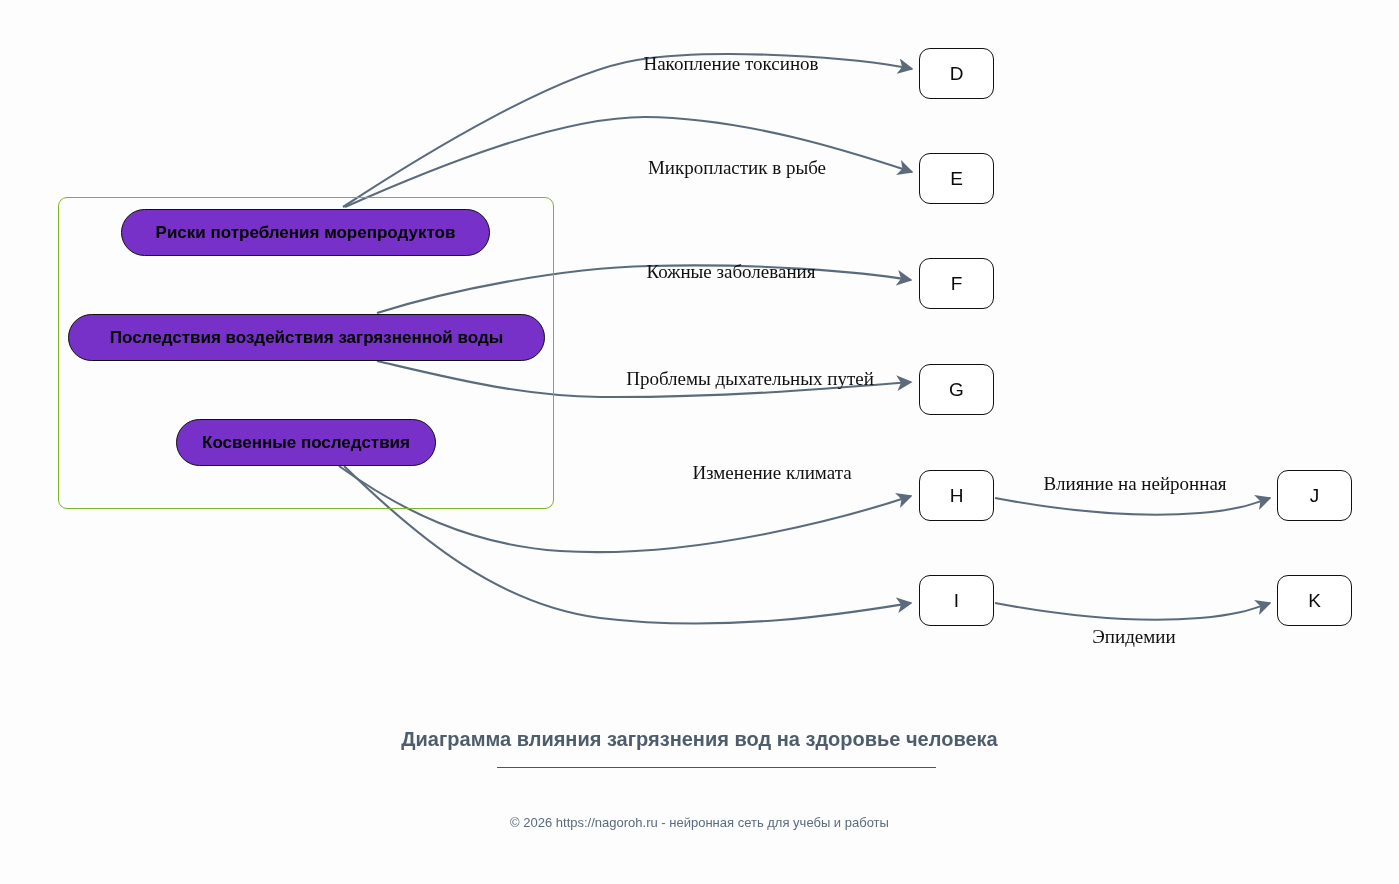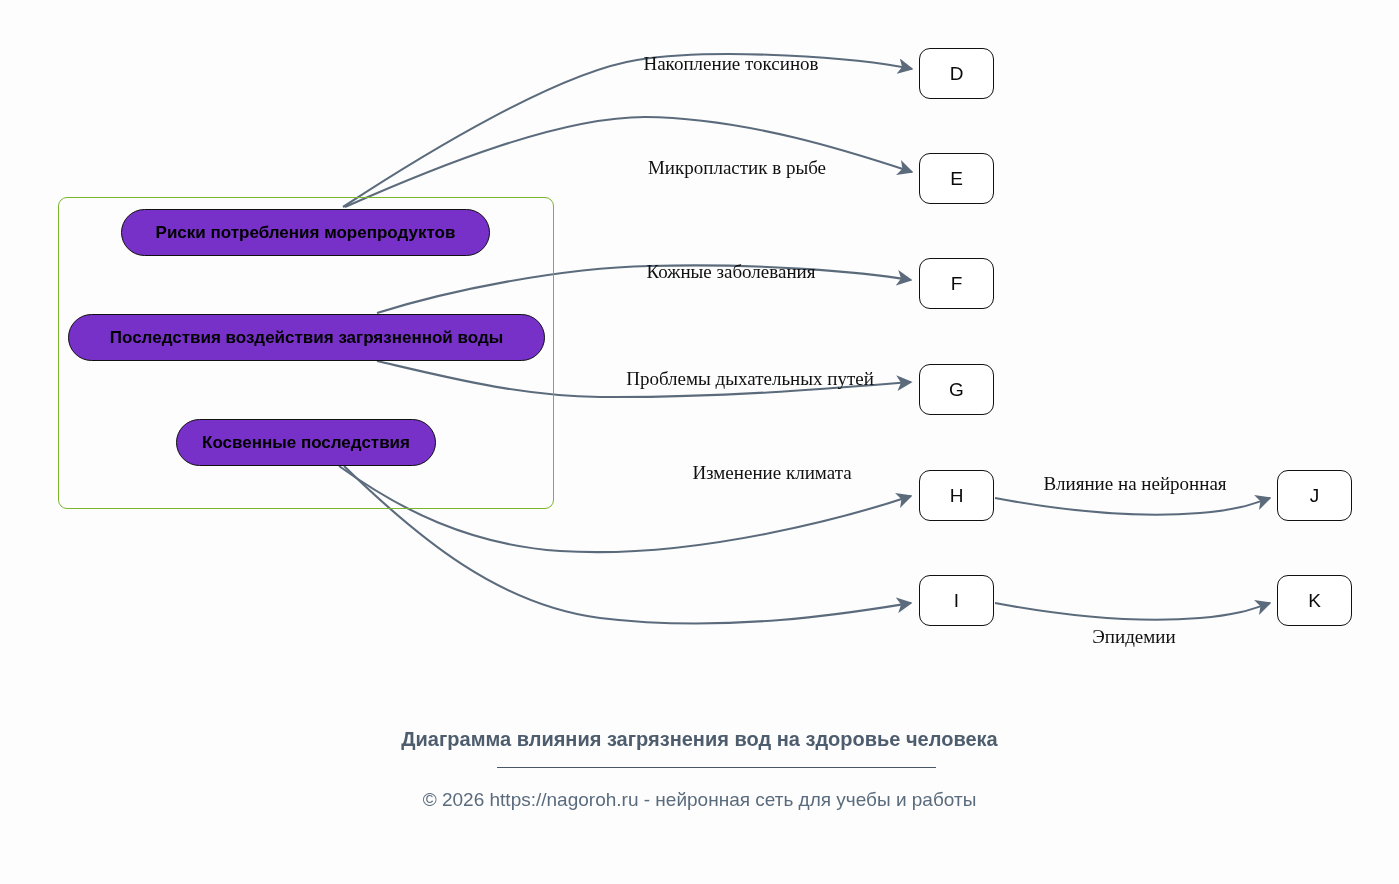--- a/index.html
+++ b/index.html
@@ -130,25 +130,25 @@
     position: absolute;
     left: 497px;
     top: 767px;
     width: 439px;
     height: 0;
     border-top: 1.6px solid #4a5568;
   }
   .footer-credit {
     position: absolute;
     left: 50%;
-    top: 789px;
+    top: 815px;
     transform: translateX(-50%);
     white-space: nowrap;
     font-family: "Liberation Sans", sans-serif;
-    font-size: 19px;
+    font-size: 13px;
     color: #5a6b7d;
   }
 </style>
 </head>
 <body>
 
 <div id="canvas">
 
   <svg id="edge-layer" viewBox="0 0 1399 884" xmlns="http://www.w3.org/2000/svg">
     <defs>

